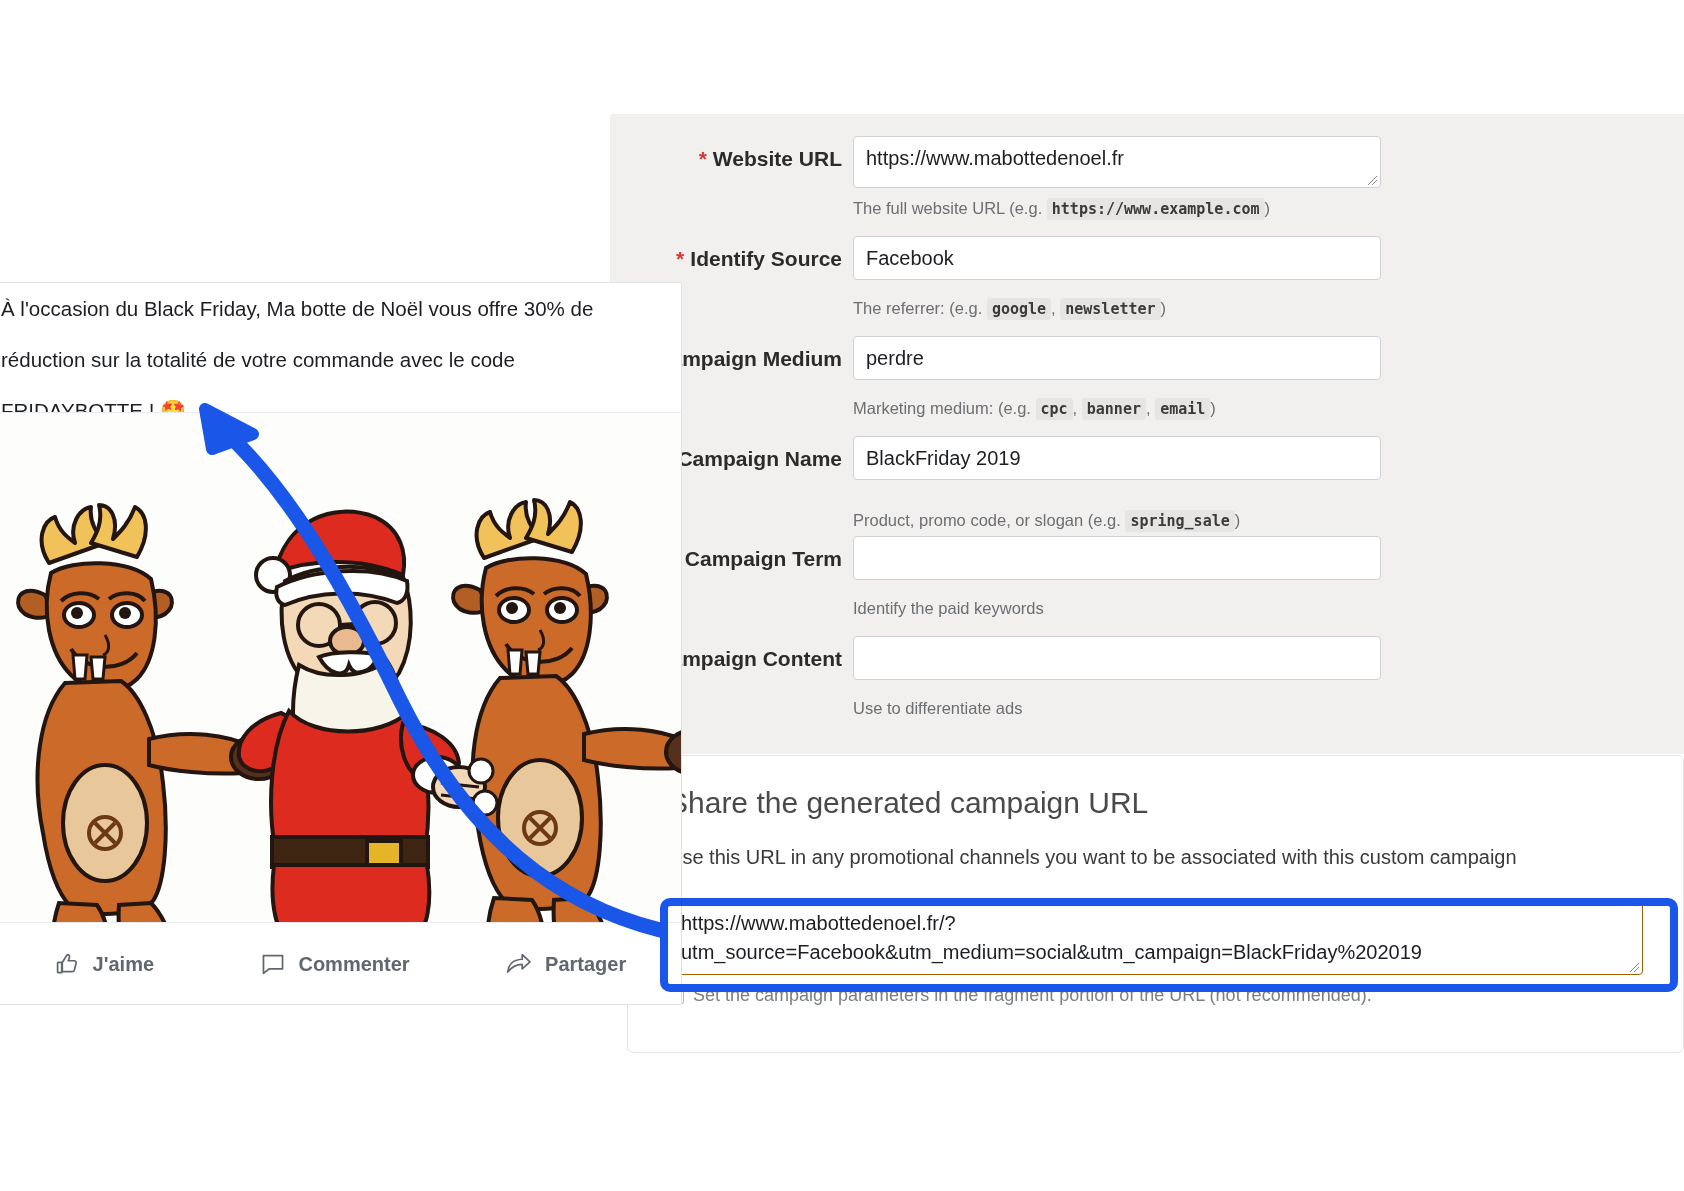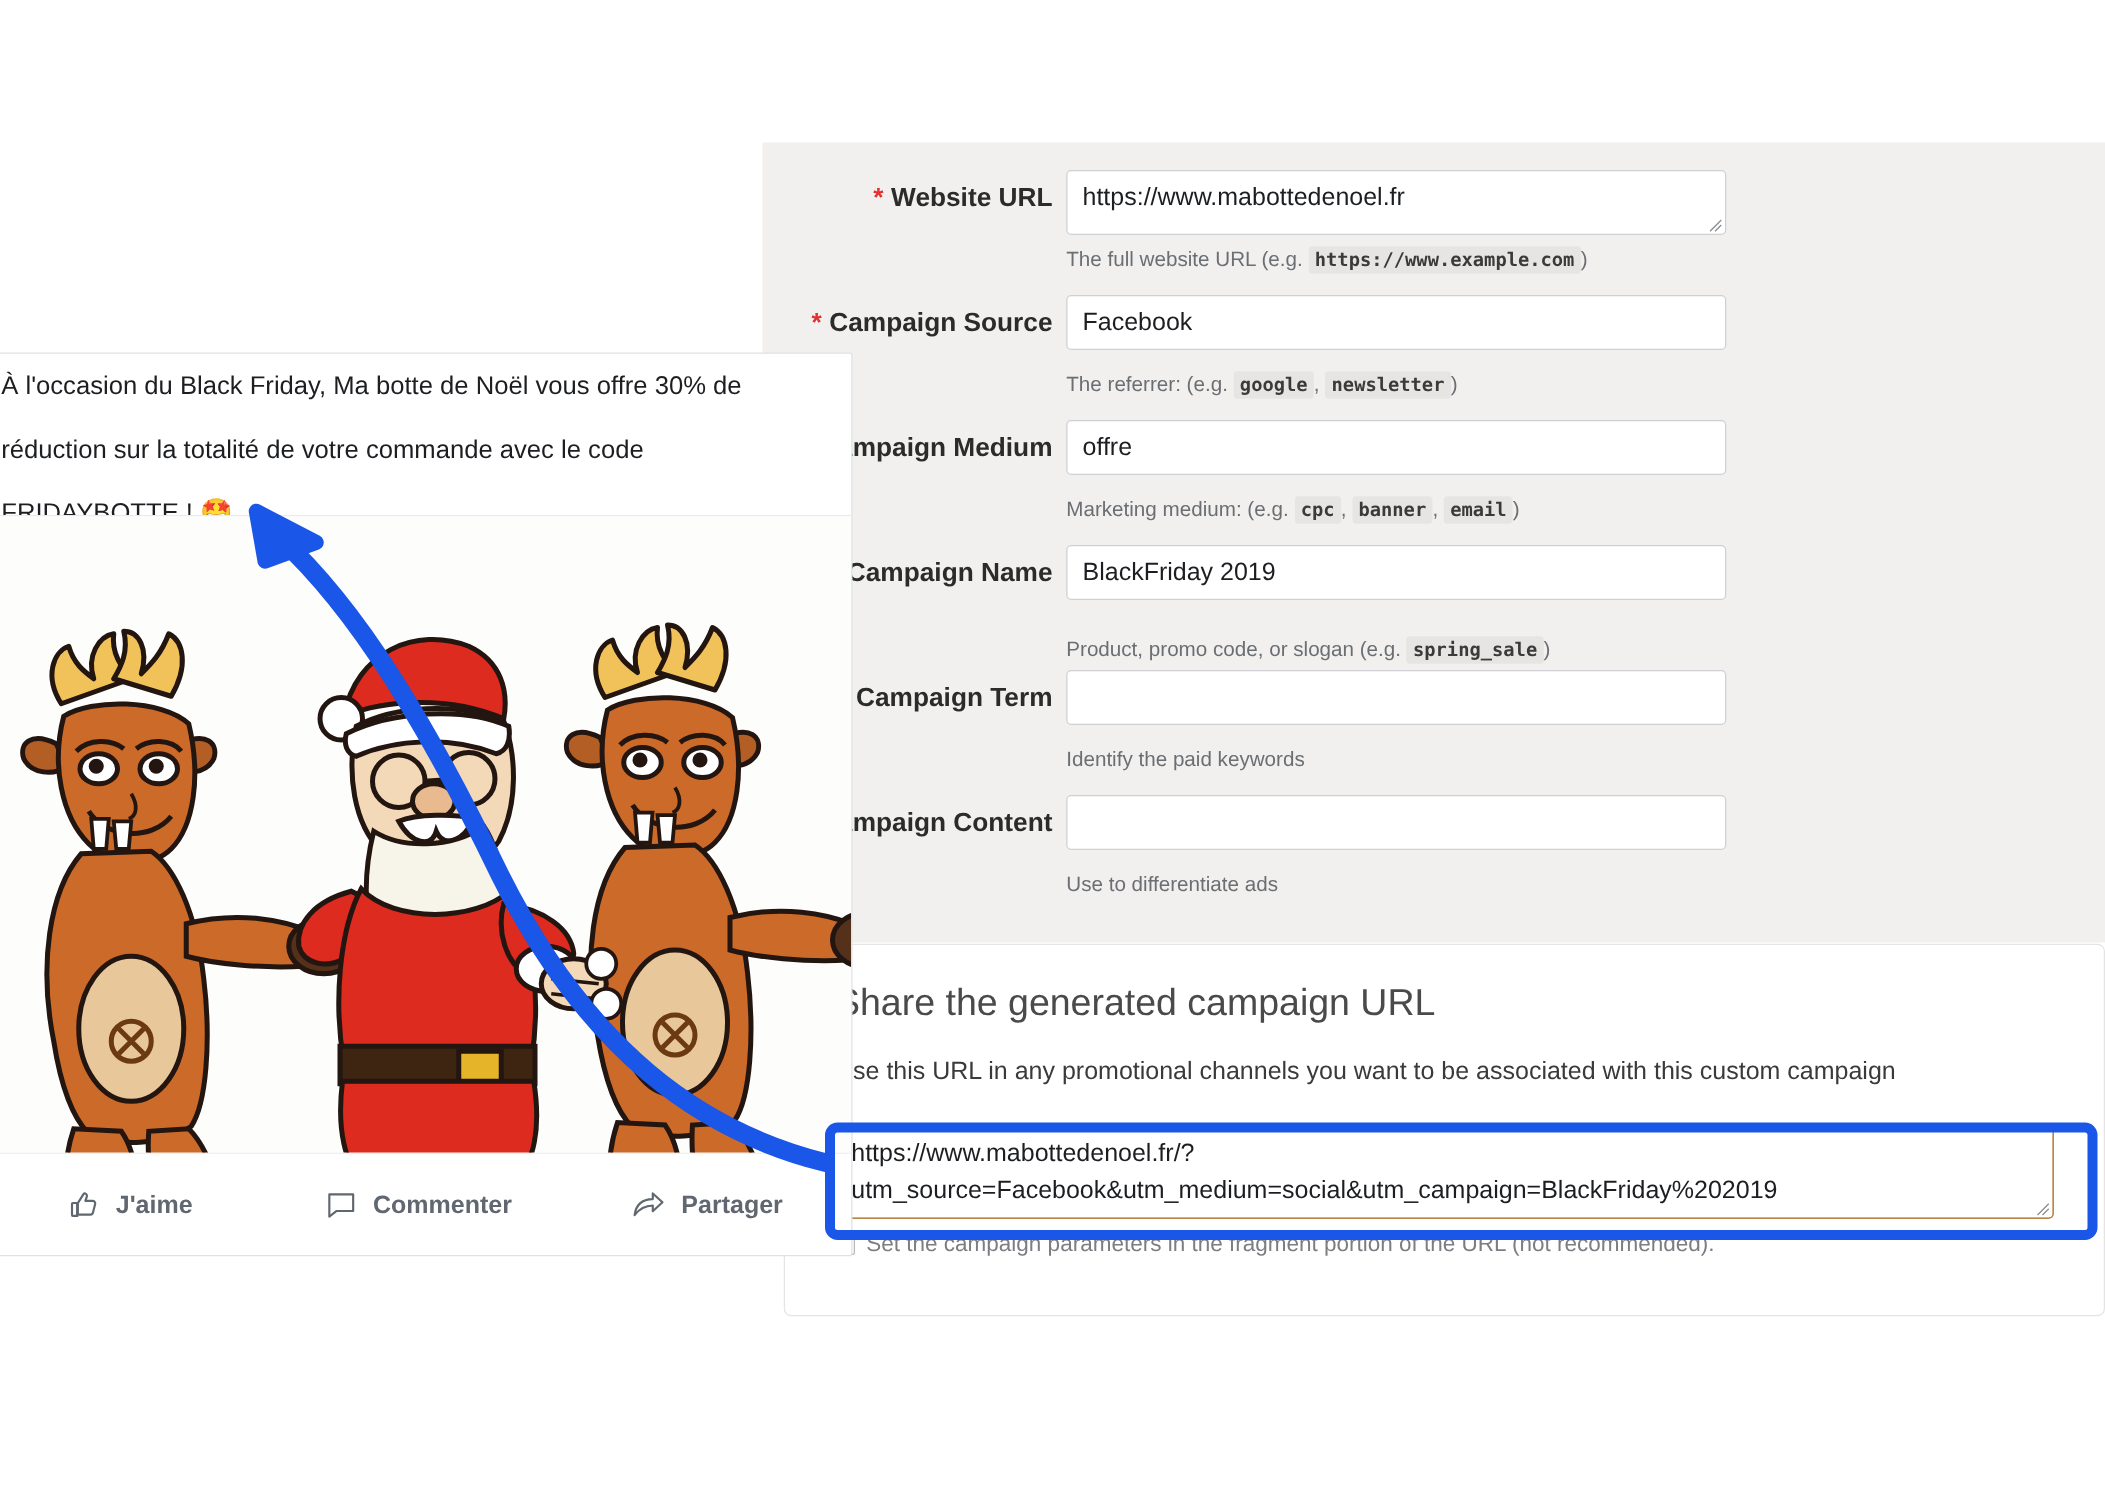--- a/index.html
+++ b/index.html
@@ -191,38 +191,38 @@
           </svg>
       </div>
       <div class="form-help" style="top:63px;">
         <span>The full website URL (e.g.</span>
         <code class="chip">https://www.example.com</code><span>)</span>
       </div>
     </div>
 
     <div class="form-row" style="top:122px;">
       <div class="form-label" style="top:11px;">
-        <span class="req-star">*</span><span>Campaign Source</span>
+        <span class="req-star">*</span><span>Identify Source</span>
       </div>
       <div class="form-input">
         <span>Facebook</span>
       </div>
       <div class="form-help" style="top:63px;">
         <span>The referrer: (e.g.</span>
         <code class="chip">google</code>,
         <code class="chip">newsletter</code><span>)</span>
       </div>
     </div>
 
     <div class="form-row" style="top:222px;">
       <div class="form-label" style="top:11px;">
         <span class="req-star">*</span><span>Campaign Medium</span>
       </div>
       <div class="form-input">
-        <span>offre</span>
+        <span>perdre</span>
       </div>
       <div class="form-help" style="top:63px;">
         <span>Marketing medium: (e.g.</span>
         <code class="chip">cpc</code>,
         <code class="chip">banner</code>,
         <code class="chip">email</code><span>)</span>
       </div>
     </div>
 
     <div class="form-row" style="top:322px;">

